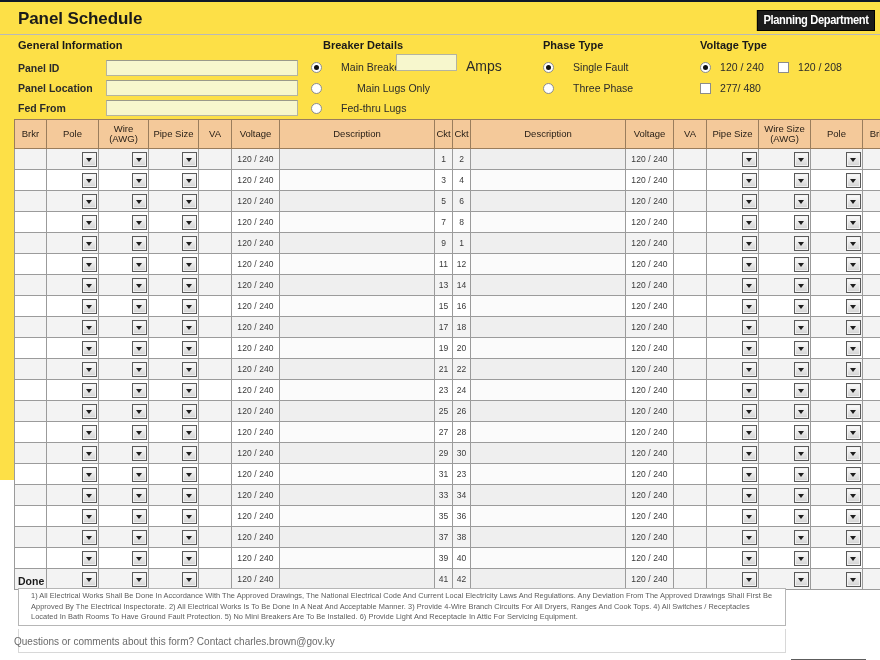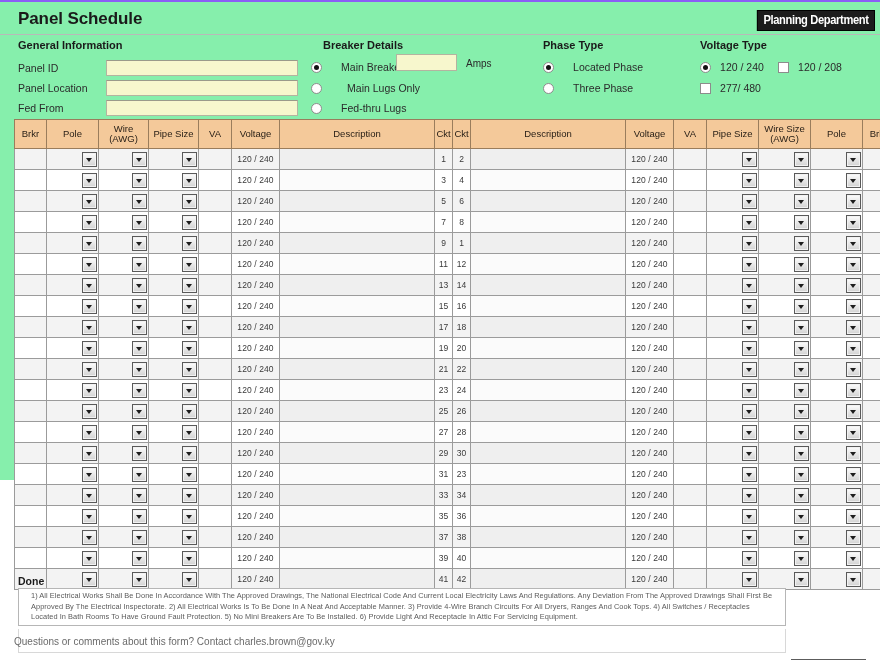--- a/index.html
+++ b/index.html
@@ -14,22 +14,22 @@
     font-size: 11px;
     color: #231f20;
     overflow: hidden;
     position: relative;
   }
   .page {
     width: 880px;
     height: 480px;
     position: relative;
     box-sizing: border-box;
-    border-top: 2px solid #8b5cf6;
-    background: #86efac;
+    border-top: 2px solid #0f172a;
+    background: #fde047;
   }
 
   
   .titlebar {
     position: absolute;
     left: 0; top: 0;
     width: 880px;
     height: 33px;
     border-bottom: 1px solid #b9b9b9;
     box-sizing: border-box;
@@ -72,20 +72,21 @@
     position: absolute;
     left: 18px;
     height: 17px;
   }
   .field-label {
     position: absolute;
     left: 0; top: 2px;
     font-size: 10.5px;
     color: #2b2b2b;
     white-space: nowrap;
+    font-weight: bold;
   }
   .field-input {
     position: absolute;
     left: 88px; top: 0;
     width: 192px;
     height: 16px;
     background: #f7f7cd;
     border: 1px solid #b4b4a0;
     border-top-color: #9a9a8a;
     box-sizing: border-box;
@@ -130,21 +131,21 @@
     position: absolute;
     left: 396px; top: 52px;
     width: 61px; height: 17px;
     background: #f7f7cd;
     border: 1px solid #b4b4a0;
     box-sizing: border-box;
   }
   .amps-label {
     position: absolute;
     left: 466px; top: 56px;
-    font-size: 10px;
+    font-size: 14px;
     color: #2b2b2b;
   }
 
   
   .sched {
     position: absolute;
     left: 14px; top: 117px;
     width: 852px;
     border-collapse: collapse;
     table-layout: fixed;
@@ -282,33 +283,33 @@
   </div>
 
   <div class="section-title sec-breaker">Breaker Details</div>
 
   <div class="opt-row" style="left:311px; top:58px;">
     <span class="radio checked"></span>
     <span class="opt-label" style="margin-left:16px;">Main Breaker</span>
   </div>
   <div class="opt-row" style="left:311px; top:79px;">
     <span class="radio"></span>
-    <span class="opt-label" style="margin-left:22px;">Main Lugs Only</span>
+    <span class="opt-label" style="margin-left:32px;">Main Lugs Only</span>
   </div>
   <div class="opt-row" style="left:311px; top:99px;">
     <span class="radio"></span>
     <span class="opt-label" style="margin-left:16px;">Fed-thru Lugs</span>
   </div>
   <input class="amps-input" type="text" value="" style="">
   <div class="amps-label">Amps</div>
 
   <div class="section-title sec-phase">Phase Type</div>
   <div class="opt-row" style="left:543px; top:58px;">
     <span class="radio checked"></span>
-    <span class="opt-label" style="margin-left:16px;">Located Phase</span>
+    <span class="opt-label" style="margin-left:16px;">Single Fault</span>
   </div>
   <div class="opt-row" style="left:543px; top:79px;">
     <span class="radio"></span>
     <span class="opt-label" style="margin-left:16px;">Three Phase</span>
   </div>
 
   <div class="section-title sec-voltage">Voltage Type</div>
   <div class="opt-row" style="left:700px; top:58px;">
     <span class="radio checked"></span>
     <span class="opt-label">120 / 240</span>

